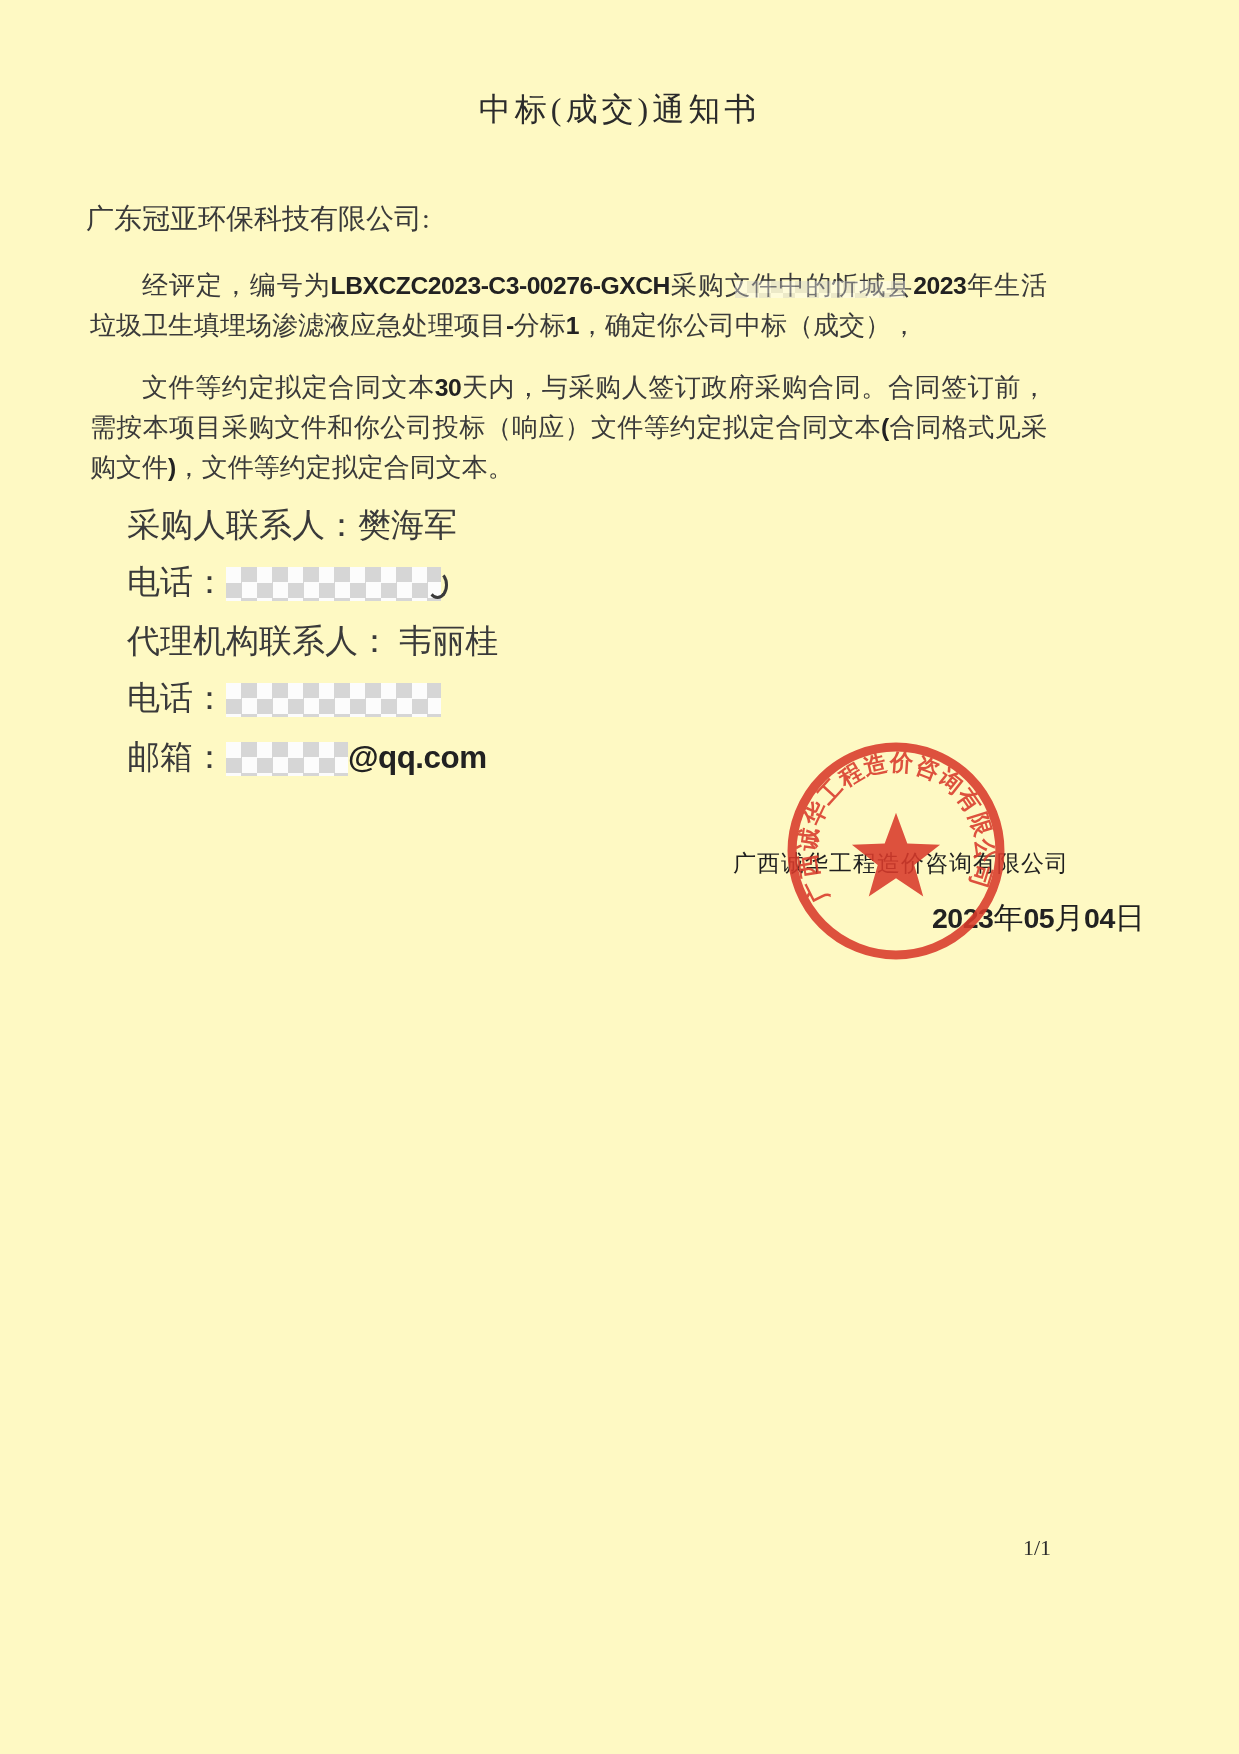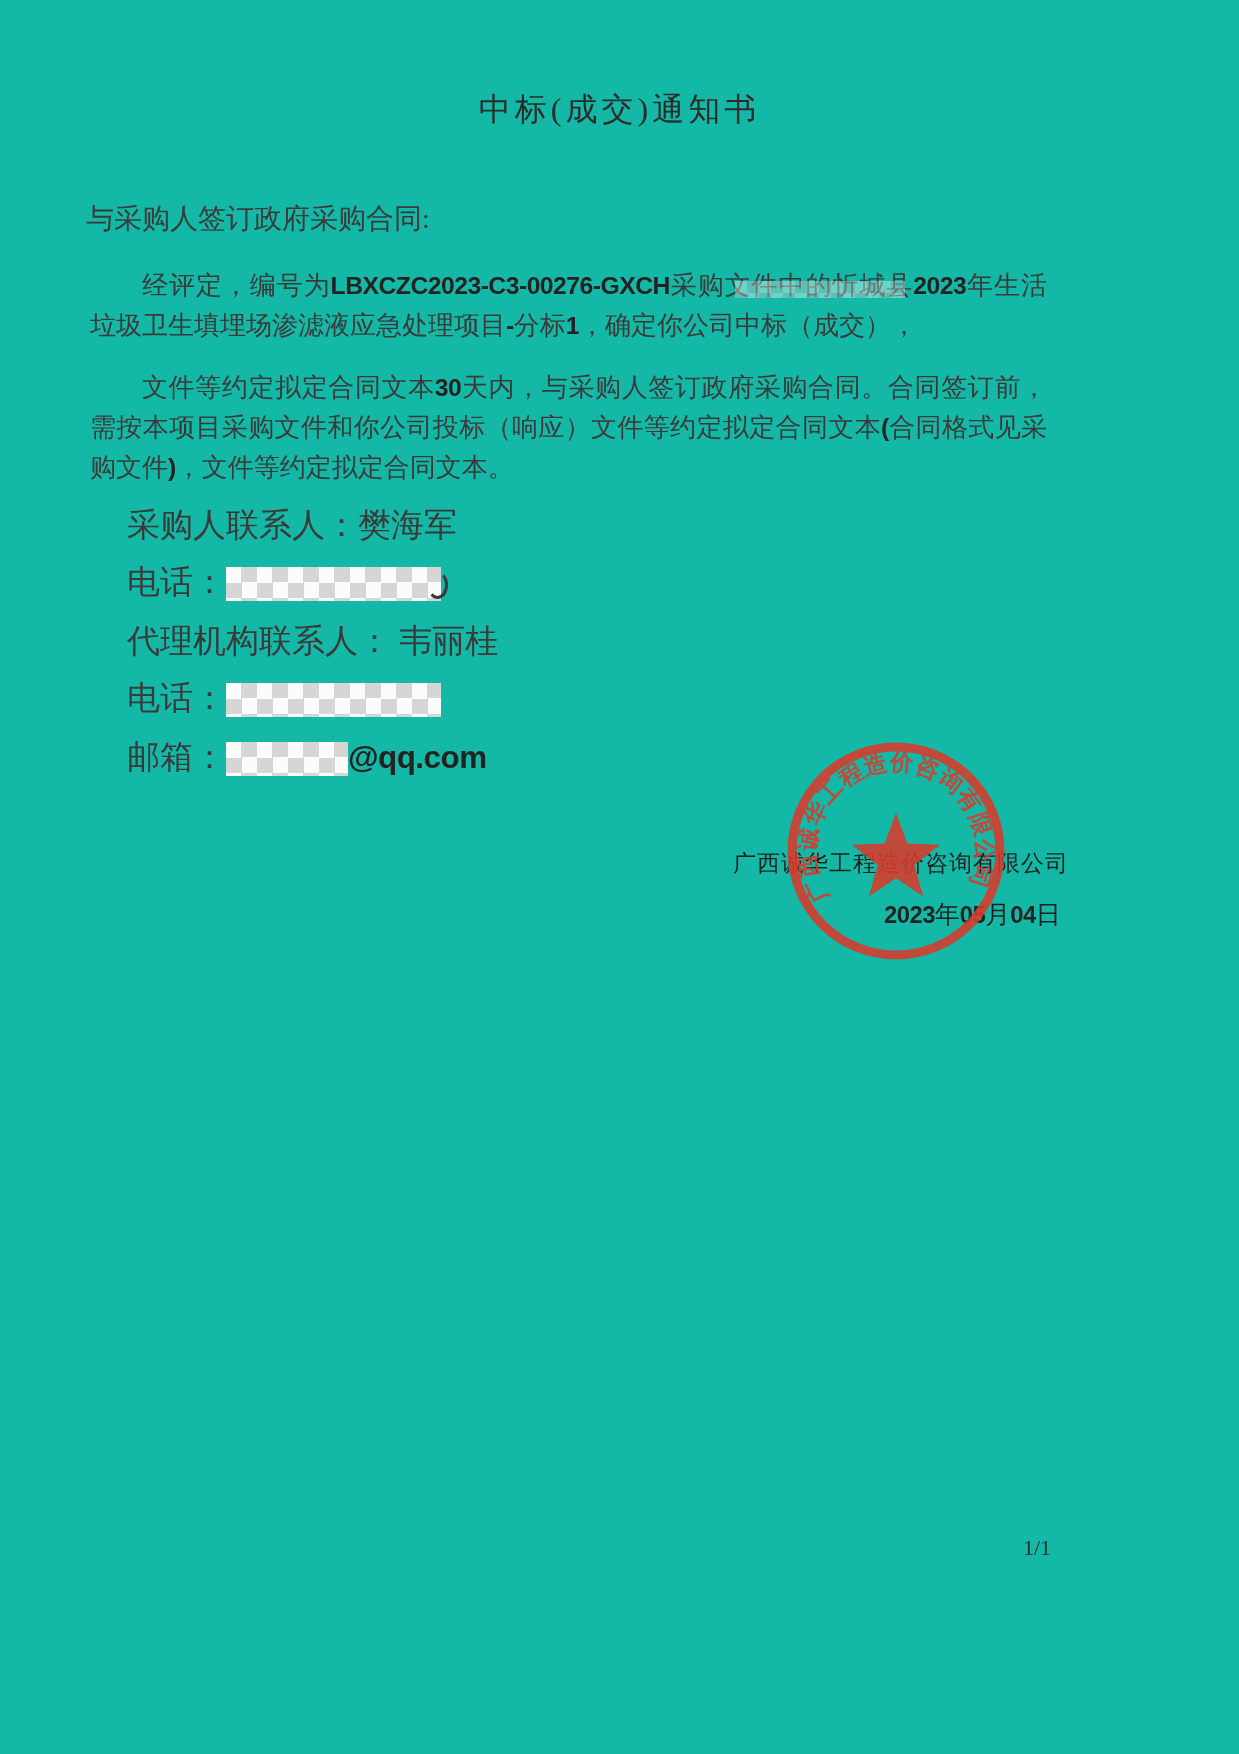--- a/index.html
+++ b/index.html
@@ -1,19 +1,19 @@
 <!DOCTYPE html>
 <html><head>
 <meta charset="utf-8">
 <style>
   html,body{margin:0;padding:0;background:#ffffff;}
   .page{
     position:relative;
     width:1239px;height:1754px;
-    background:#14b8a6;
+    background:#fef9c3;
     font-family:"Liberation Serif", serif;
     color:#333333;
     overflow:hidden;
   }
   .content{
     position:relative;
     margin-left:86px;
     width:965px;
   }
   .title{
@@ -101,43 +101,43 @@
   .sig-company{
     position:absolute;
     left:733px;top:848px;
     font-size:23px;
     letter-spacing:1px;
     color:#1f1f1f;
     white-space:nowrap;
   }
   .sig-date{
     position:absolute;
-    left:884px;top:898px;
-    font-size:25px;
+    left:932px;top:898px;
+    font-size:30px;
     color:#1f1f1f;
     white-space:nowrap;
   }
   .footer{
     position:absolute;
     left:86px;top:1535px;
     width:965px;
     text-align:right;
     font-size:22px;
     color:#2b2b2b;
   }
 </style>
 </head>
 <body>
 
 <div class="page">
 
   <h1 class="title">中标(成交)通知书</h1>
 
   <div class="content">
-    <div class="recipient">与采购人签订政府采购合同:</div>
+    <div class="recipient">广东冠亚环保科技有限公司:</div>
 
     <p class="para"><span>经评定，编号为</span><span class="lt">LBXCZC2023-C3-00276-GXCH</span><span>采购文件中的忻城县</span><span class="lt">2023</span><span>年生活垃圾卫生填埋场渗滤液应急处理项目</span><span class="lt">-</span><span>分标</span><span class="lt">1</span><span>，确定你公司中标（成交），</span></p>
 
     <p class="para second"><span>文件等约定拟定合同文本</span><span class="lt">30</span><span>天内，与采购人签订政府采购合同。合同签订前，需按本项目采购文件和你公司投标（响应）文件等约定拟定合同文本</span><span class="lt">(</span><span>合同格式见采购文件</span><span class="lt">)</span><span>，文件等约定拟定合同文本。</span></p>
 
     <div class="contacts">
       <div class="contact-line">
         <span>采购人联系人：樊海军</span>
       </div>
       <div class="contact-line">

